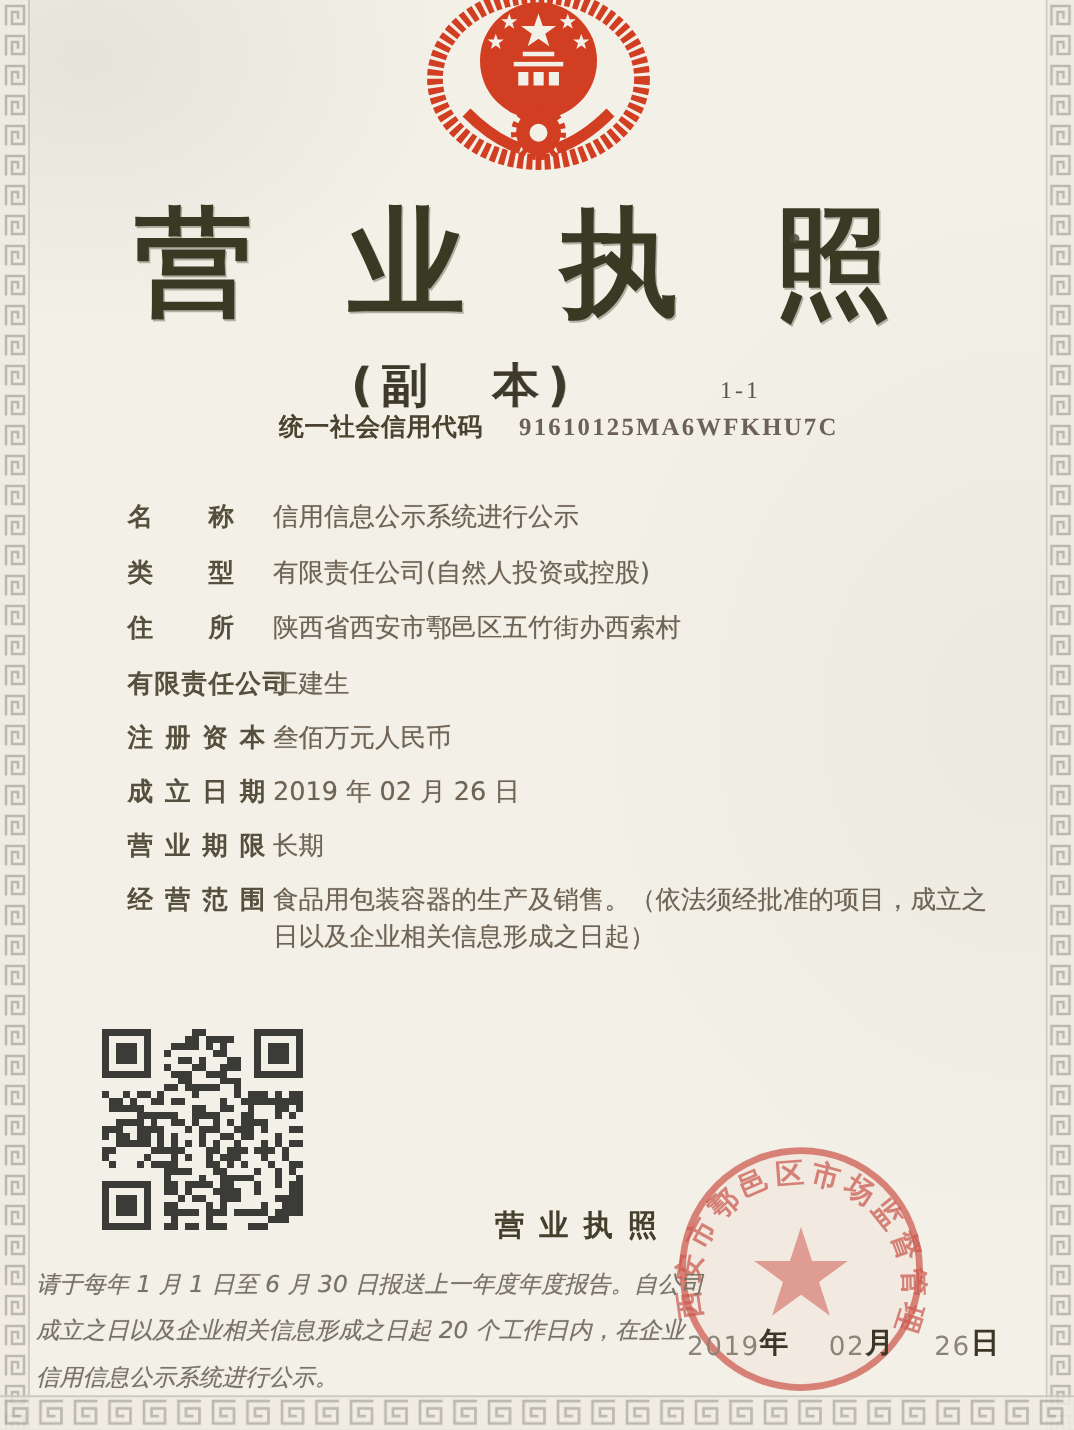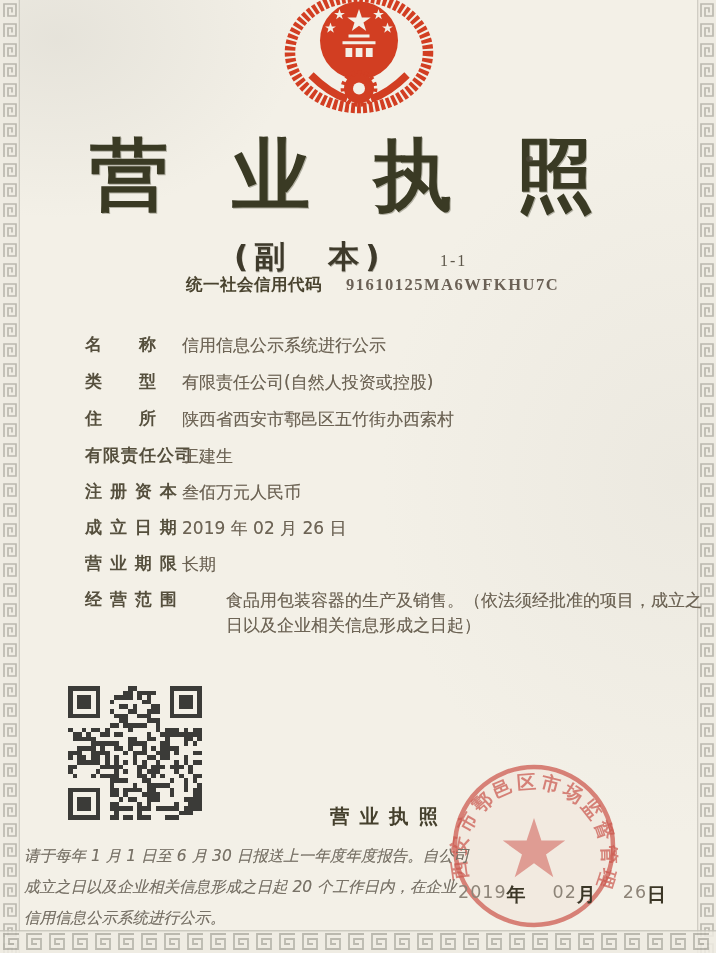--- a/index.html
+++ b/index.html
@@ -33,21 +33,21 @@
     white-space:nowrap;
   }
   .speck{left:526px;top:156px;width:7px;height:6px;background:#4a4636;border-radius:50%;opacity:.8;}
   .duplicate{
     left:234px;top:236px;
     font-size:31px;font-weight:bold;color:#3e3a2b;
     letter-spacing:6px;white-space:nowrap;
     text-shadow:.5px .5px 0 rgba(62,58,43,.4);
   }
   .pageno{
-    left:440px;top:252px;
+    left:480px;top:252px;
     font-family:"Liberation Serif","DejaVu Serif",serif;
     font-size:16px;color:#5d574a;letter-spacing:2px;
   }
   .credit-line{left:186px;top:274px;display:flex;align-items:baseline;}
   .credit-label{font-size:16.5px;font-weight:bold;color:#49432f;letter-spacing:.5px;}
   .credit-code{
     margin-left:24px;
     font-family:"Liberation Serif","DejaVu Serif",serif;
     font-size:16.5px;color:#6b6156;letter-spacing:1.5px;font-weight:bold;
   }
@@ -65,21 +65,21 @@
   }
   
   .qr{left:68px;top:686px;width:134px;height:134px;}
   .reg-label{
     left:330px;top:803px;
     font-size:19.5px;font-weight:bold;color:#45402d;
     letter-spacing:10px;white-space:nowrap;
   }
   .seal{left:436px;top:754px;width:196px;height:196px;opacity:.9;}
   .date-row{
-    left:458px;top:882px;display:flex;align-items:flex-start;white-space:nowrap;
+    left:458px;top:882px;display:flex;align-items:flex-end;white-space:nowrap;
   }
   .date-num{font-size:17.5px;color:#8d8478;letter-spacing:1px;}
   .date-unit{font-size:19px;font-weight:bold;color:#3b3626;}.gap-b{width:27px;}
   .footer{
     left:24px;top:841px;width:452px;
     font-size:15.5px;color:#787267;line-height:31px;
     text-shadow:0 0 .6px rgba(120,114,103,.6);
     font-style:italic;
   }
 </style>
@@ -170,21 +170,21 @@
     <span class="field-value">叁佰万元人民币</span>
   </div>
   <div class="abs field-row" style="top:516px;">
     <span class="field-label">成 立 日 期</span>
     <span class="field-value">2019 年 02 月 26 日</span>
   </div>
   <div class="abs field-row" style="top:552px;">
     <span class="field-label">营 业 期 限</span>
     <span class="field-value">长期</span>
   </div>
-  <div class="abs field-row" style="top:588px;gap:44px;">
+  <div class="abs field-row" style="top:588px;">
     <span class="field-label">经 营 范 围</span>
     <span class="field-value">食品用包装容器的生产及销售。（依法须经批准的项目，成立之日以及企业相关信息形成之日起）</span>
   </div>
 
   <svg id="qr" class="abs qr" viewBox="0 0 29 29" shape-rendering="crispEdges">
       <rect x="13" y="0" width="1" height="1" fill="#3b3b38"></rect>
       <rect x="14" y="0" width="1" height="1" fill="#3b3b38"></rect>
       <rect x="12" y="1" width="1" height="1" fill="#3b3b38"></rect>
       <rect x="13" y="1" width="1" height="1" fill="#3b3b38"></rect>
       <rect x="15" y="1" width="1" height="1" fill="#3b3b38"></rect>

